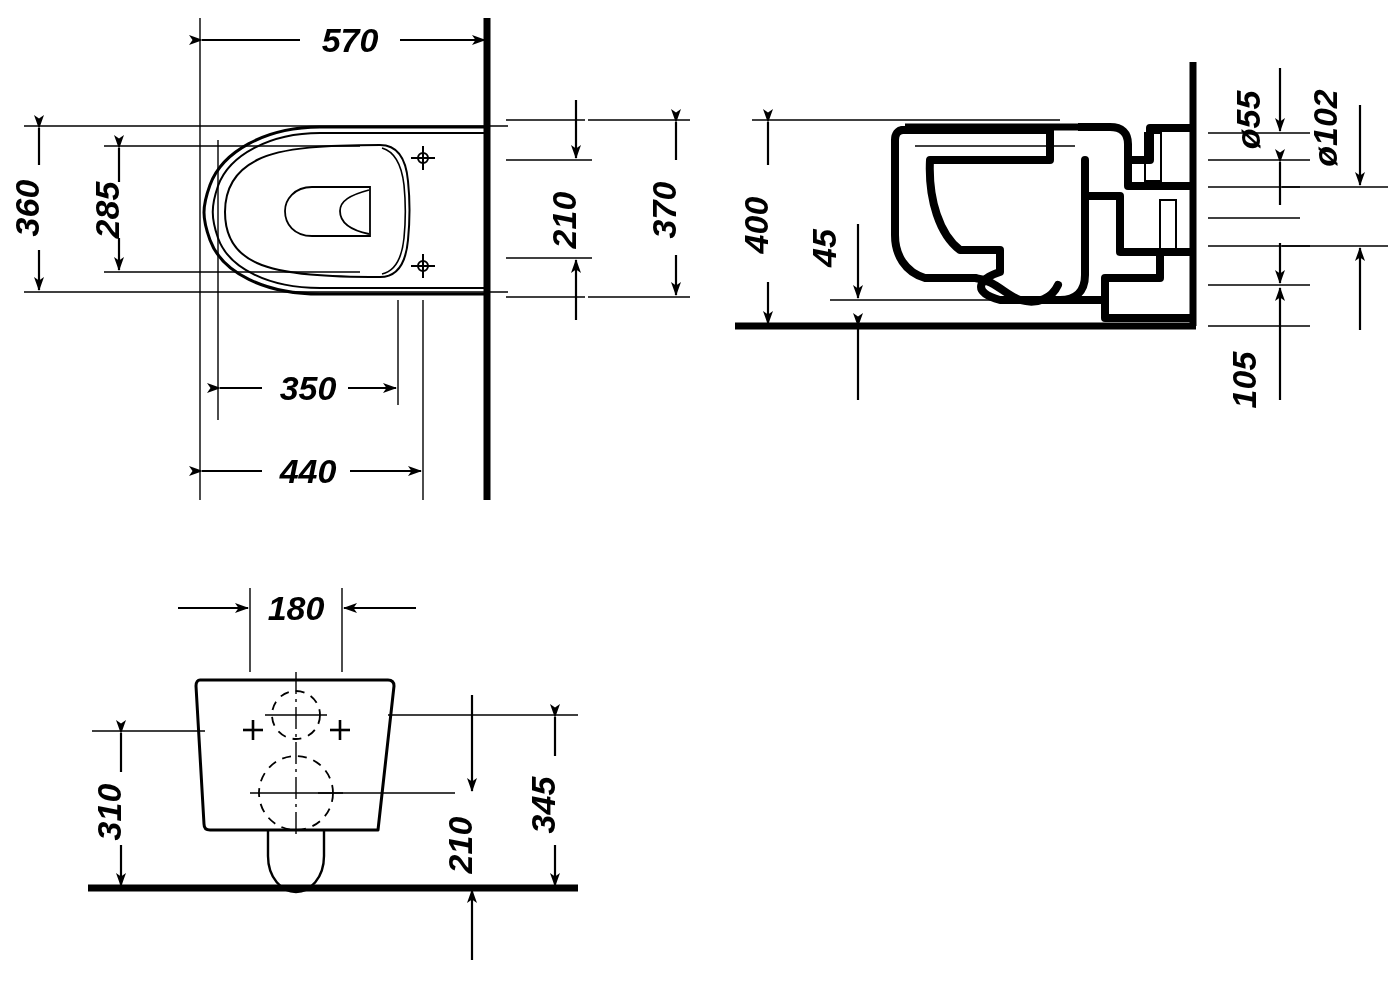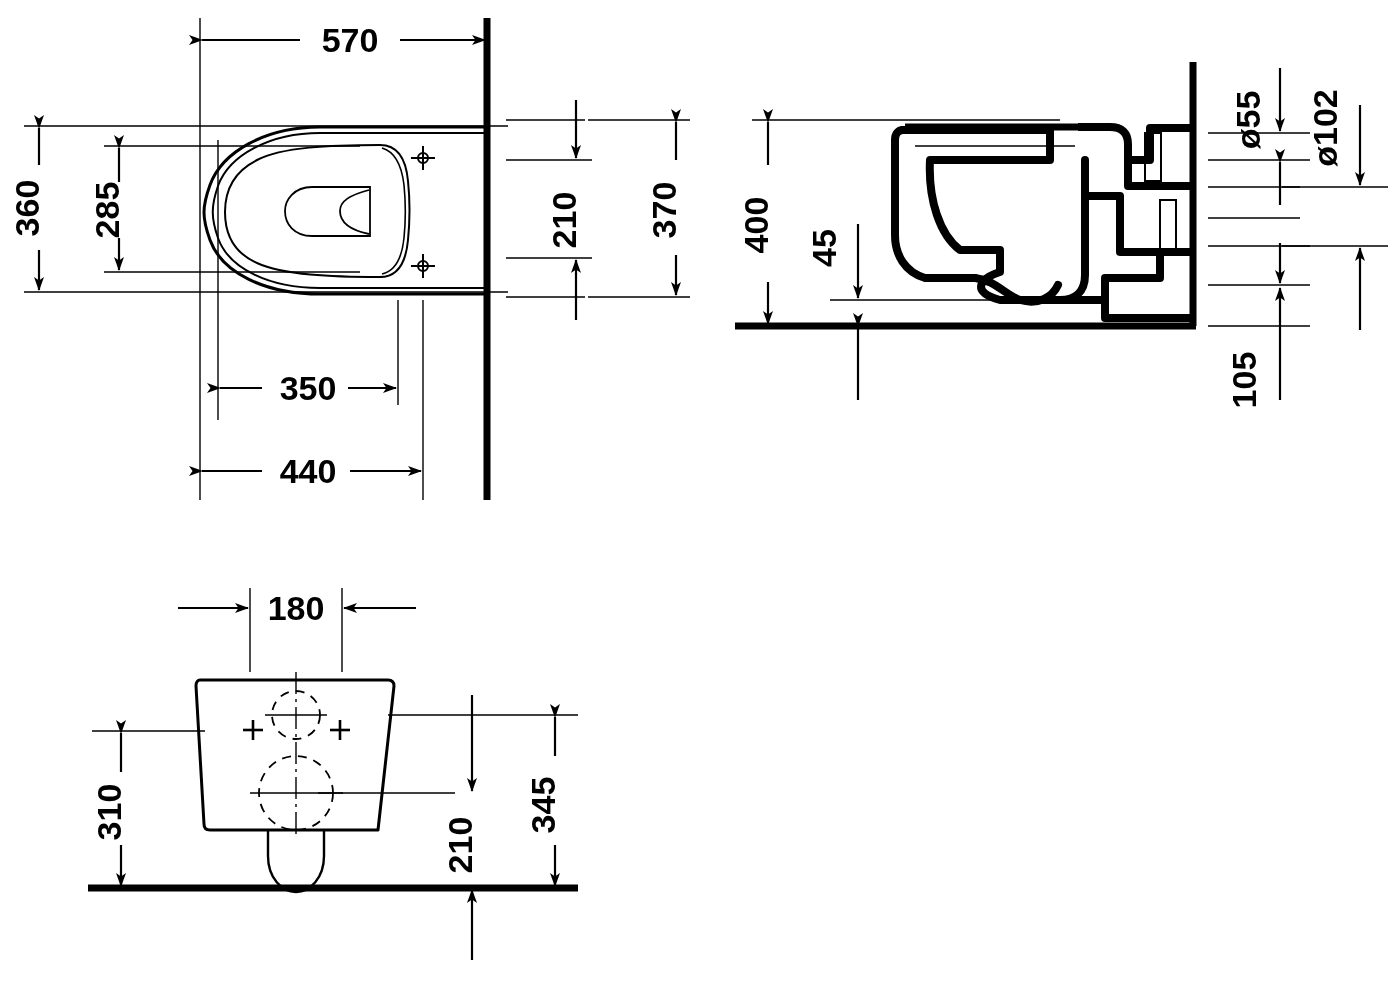--- a/index.html
+++ b/index.html
@@ -1,19 +1,19 @@
 <!DOCTYPE html>
 <html><head>
 <meta charset="utf-8">
 <title>Technical Drawing</title>
 <style>
   html,body{margin:0;padding:0;background:#ffffff;}
   body{width:1400px;height:993px;position:relative;overflow:hidden;
        font-family:"Liberation Sans", sans-serif;}
-  #sheet{position:absolute;left:0;top:0;width:1144px;height:993px;}
+  #sheet{position:absolute;left:0;top:0;width:1144px;height:993px;font-style:italic;}
   svg{display:block;}
   text{font-family:"Liberation Sans", sans-serif;font-weight:bold;fill:#000;}
 </style>
 </head>
 <body>
 
 <div id="sheet">
 <svg width="1400" height="993" viewBox="0 0 1400 993" xmlns="http://www.w3.org/2000/svg">
 
   <defs>

